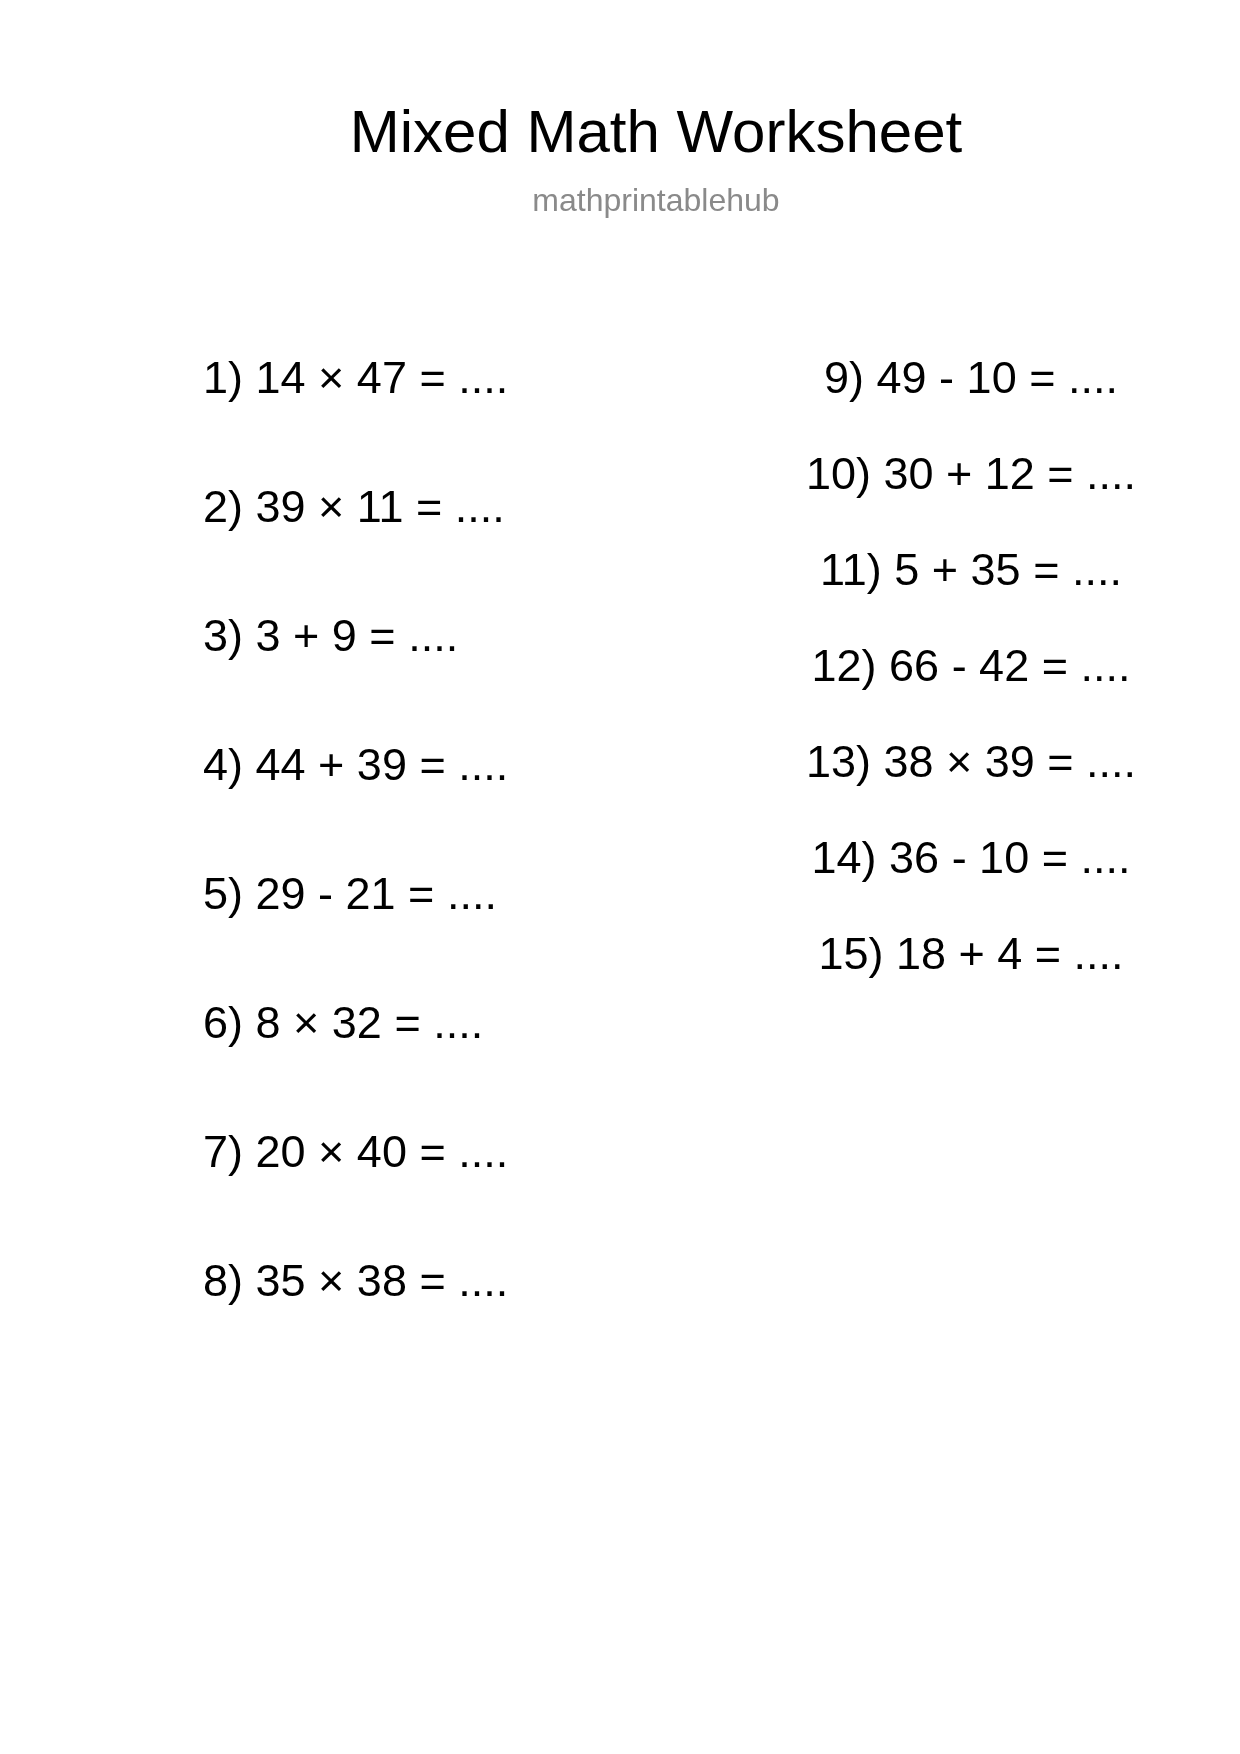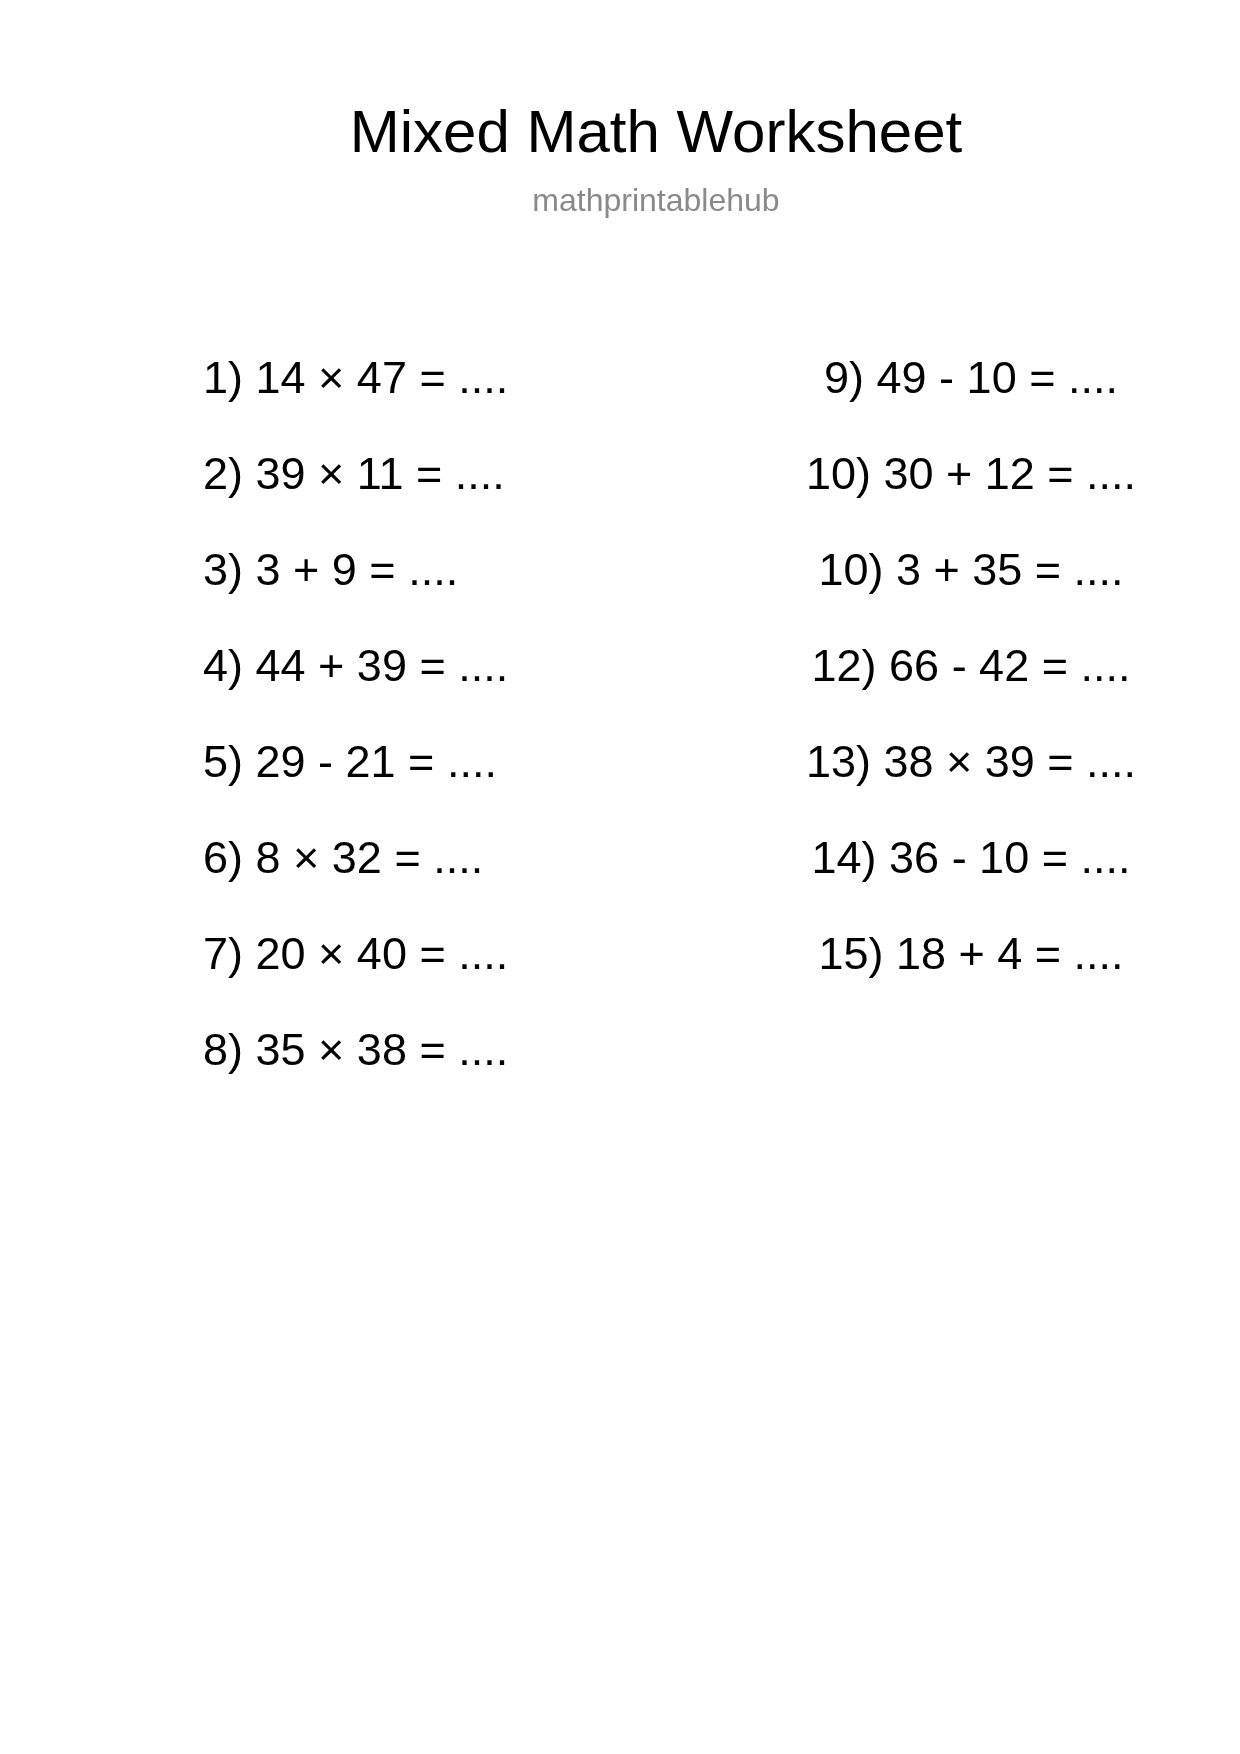--- a/index.html
+++ b/index.html
@@ -55,20 +55,21 @@
     flex-direction:row;
     align-items:flex-start;
   }
   .col{
     display:flex;
     flex-direction:column;
   }
   .col-left{
     width:499px; 
     flex:0 0 auto;
+    gap:33px;
   }
   .col-right{
     flex:1 1 auto;
     text-align:center;
   }
   .problem{
     font-size:45px;
     line-height:96px; 
     height:96px;
     color:var(--problem-color);
@@ -92,21 +93,21 @@
         <div class="problem">3) 3 + 9 = ....</div>
         <div class="problem">4) 44 + 39 = ....</div>
         <div class="problem">5) 29 - 21 = ....</div>
         <div class="problem">6) 8 × 32 = ....</div>
         <div class="problem">7) 20 × 40 = ....</div>
         <div class="problem">8) 35 × 38 = ....</div>
       </div>
     <div class="col col-right">
         <div class="problem">9) 49 - 10 = ....</div>
         <div class="problem">10) 30 + 12 = ....</div>
-        <div class="problem">10) 3 + 35 = ....</div>
+        <div class="problem">11) 5 + 35 = ....</div>
         <div class="problem">12) 66 - 42 = ....</div>
         <div class="problem">13) 38 × 39 = ....</div>
         <div class="problem">14) 36 - 10 = ....</div>
         <div class="problem">15) 18 + 4 = ....</div>
       </div>
   </div>
 
 </div>
 
 </body></html>

